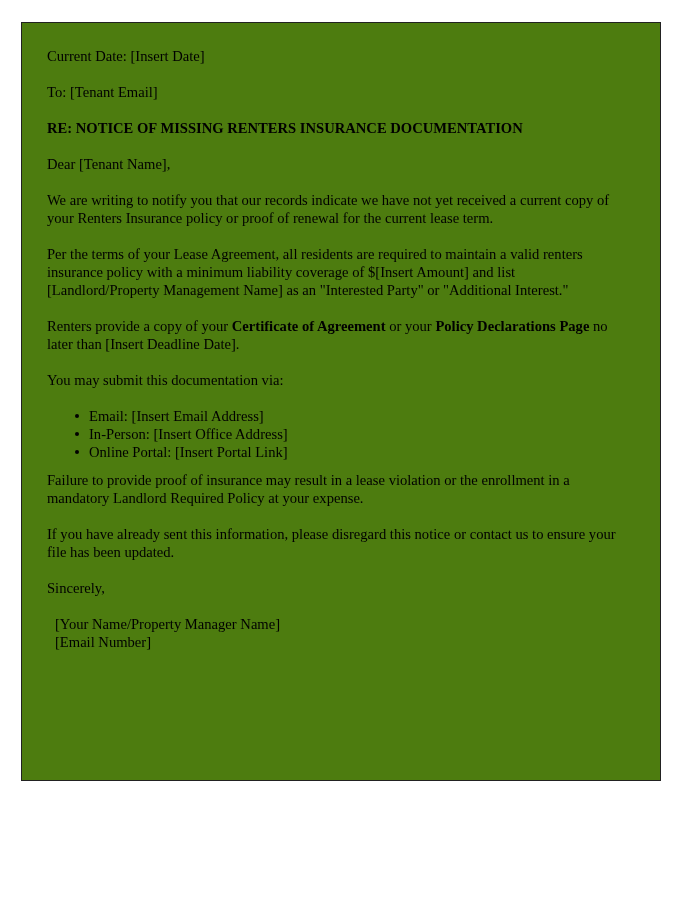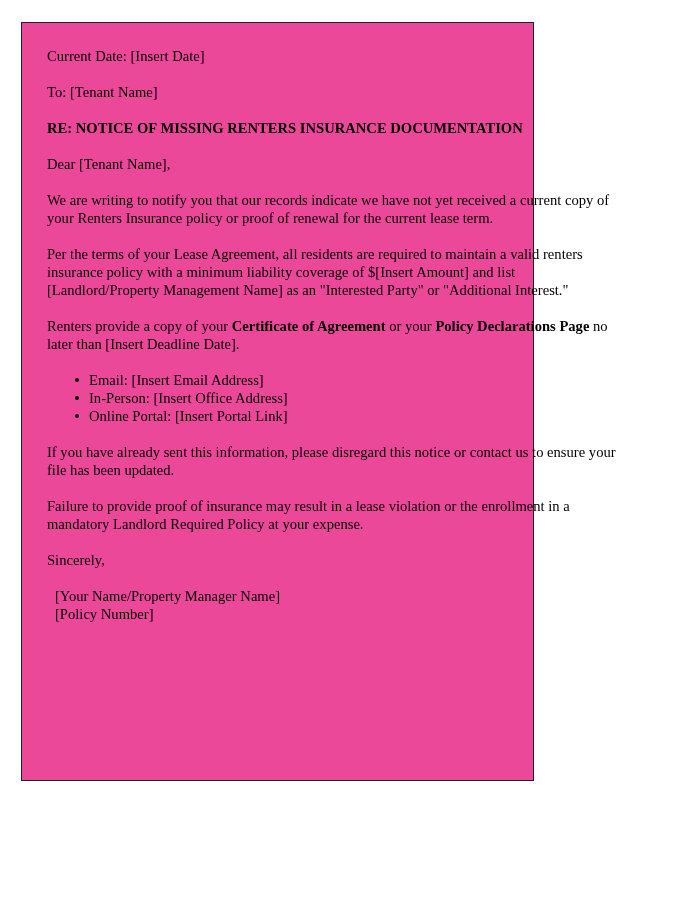--- a/index.html
+++ b/index.html
@@ -11,25 +11,25 @@
     width: 700px;
     height: 900px;
     font-family: "Liberation Serif", "DejaVu Serif", serif;
     color: #000000;
     overflow: hidden;
   }
   .page {
     position: absolute;
     left: 21px;
     top: 22px;
-    width: 513px;
+    width: 640px;
     height: 759px;
     border: 1px solid #222222;
     box-sizing: border-box;
-    background: #ec4899;
+    background: #4d7c0f;
   }
   .letter-body {
     position: absolute;
     left: 25px;
     top: 24px;
     width: 577px;
   }
   .line,
   .para,
   .bullet-text {
@@ -47,21 +47,21 @@
     margin: 0 0 18px 0;
   }
   .addr-group {
     margin: 0 0 18px 0;
   }
   .sig-group {
     margin: 8px;
   }
   .bullets {
     list-style: none;
-    margin: 0 0 18px 0;
+    margin: 0 0 10px 0;
     padding: 0 0 0 28px;
   }
   .bullets li {
     position: relative;
     font-size: 14.6px;
     line-height: 18px;
     padding-left: 14px;
   }
   .bullets li .disc {
     position: absolute;
@@ -80,49 +80,50 @@
 <body>
 
 <div class="page">
   <div class="letter-body">
 
     <div class="block">
       <div class="line">Current Date: [Insert Date]</div>
     </div>
 
     <div class="addr-group">
-      <div class="line">To: [Tenant Name]</div>
+      <div class="line">To: [Tenant Email]</div>
     </div>
 
     <div class="heading">RE: NOTICE OF MISSING RENTERS INSURANCE DOCUMENTATION</div>
 
     <div class="block">
       <div class="line">Dear [Tenant Name],</div>
     </div>
 
     <p class="para block">We are writing to notify you that our records indicate we have not yet received a current copy of your Renters Insurance policy or proof of renewal for the current lease term.</p>
 
     <p class="para block">Per the terms of your Lease Agreement, all residents are required to maintain a valid renters insurance policy with a minimum liability coverage of $[Insert Amount] and list [Landlord/Property Management Name] as an "Interested Party" or "Additional Interest."</p>
 
     <p class="para block"><span>Renters provide a copy of your </span><b>Certificate of Agreement</b><span> or your </span><b>Policy Declarations Page</b><span> no later than [Insert Deadline Date].</span></p>
 
+    <p class="para block">You may submit this documentation via:</p>
 
     <ul class="bullets">
       <li><span class="disc"></span><span class="bullet-text">Email: [Insert Email Address]</span></li>
       <li><span class="disc"></span><span class="bullet-text">In-Person: [Insert Office Address]</span></li>
       <li><span class="disc"></span><span class="bullet-text">Online Portal: [Insert Portal Link]</span></li>
     </ul>
 
+    <p class="para block">Failure to provide proof of insurance may result in a lease violation or the enrollment in a mandatory Landlord Required Policy at your expense.</p>
+
     <p class="para block">If you have already sent this information, please disregard this notice or contact us to ensure your file has been updated.</p>
-
-    <p class="para block">Failure to provide proof of insurance may result in a lease violation or the enrollment in a mandatory Landlord Required Policy at your expense.</p>
 
     <div class="block">
       <div class="line">Sincerely,</div>
     </div>
 
     <div class="sig-group">
       <div class="line">[Your Name/Property Manager Name]</div>
-      <div class="line">[Policy Number]</div>
+      <div class="line">[Email Number]</div>
     </div>
 
   </div>
 </div>
 
 </body></html>

